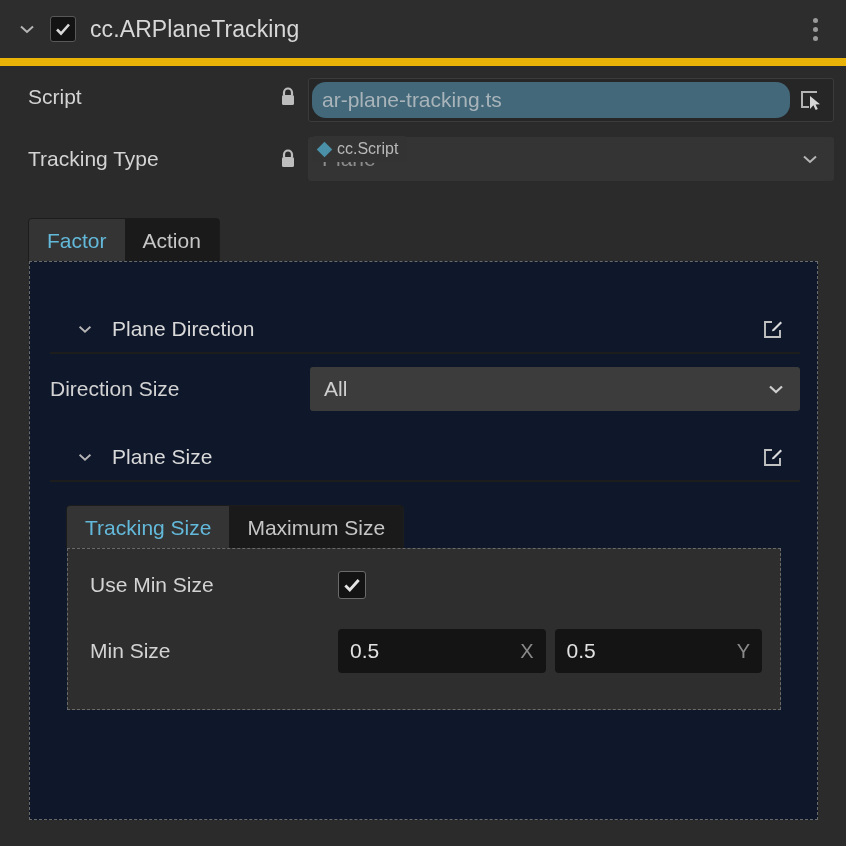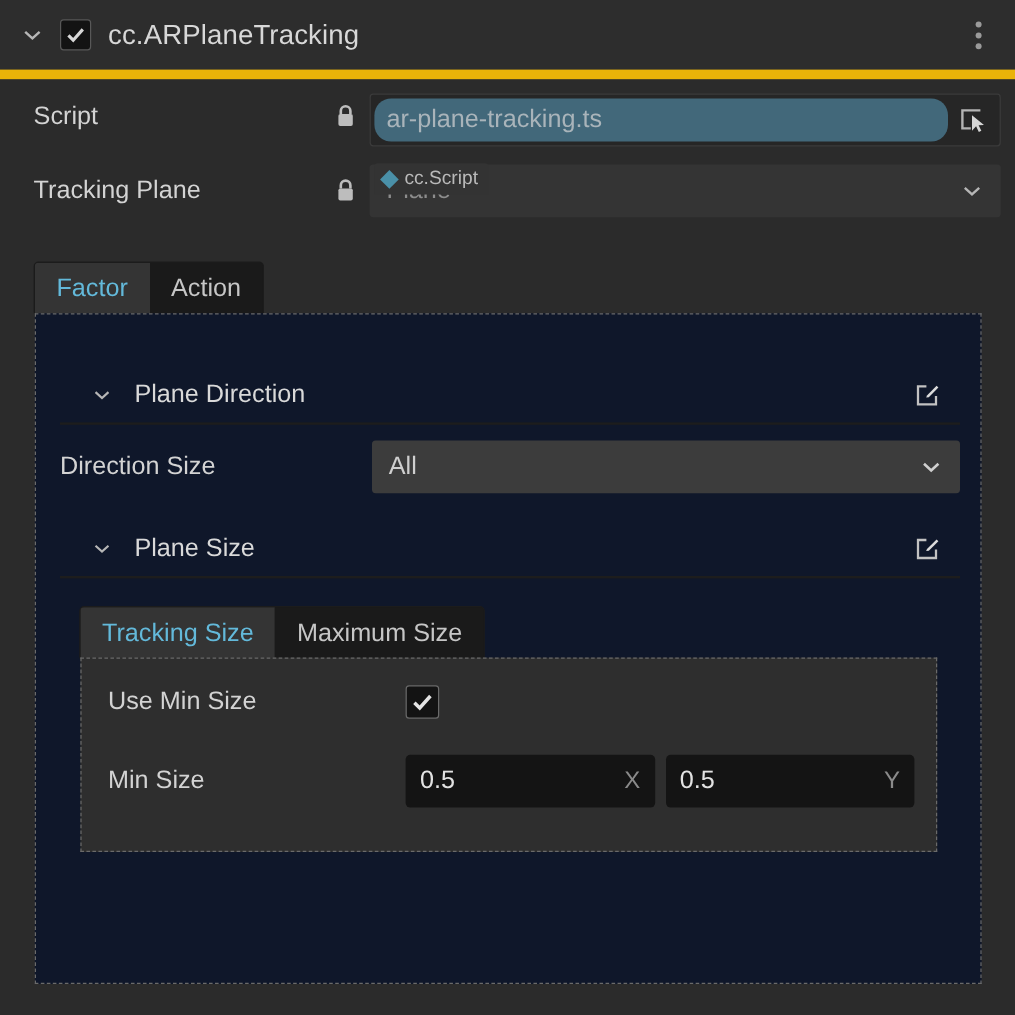--- a/index.html
+++ b/index.html
@@ -339,21 +339,21 @@
       <span class="script-pick">
         <svg width="26" height="26" viewBox="0 0 26 26">
           <path d="M20 5 H5 V20 H12" fill="none" stroke="#b4b4b4" stroke-width="2"></path>
           <path d="M13 9 L13 22 L16.4 18.3 L18.7 23 L20.8 22 L18.5 17.4 L23 17.2 Z" fill="#d6d6d6"></path>
         </svg>
       </span>
     </div>
   </div>
 
   <div class="prow" style="height:62px;">
-    <span class="plabel" style="width:250px;">Tracking Plane</span>
+    <span class="plabel" style="width:250px;">Tracking Type</span>
     <span class="lock">
       <svg width="18" height="22" viewBox="0 0 18 22">
         <path d="M5 9 V6.5 A4 4 0 0 1 13 6.5 V9" fill="none" stroke="#bdbdbd" stroke-width="2.2"></path>
         <rect x="3" y="9" width="12" height="10" rx="1.6" fill="#bdbdbd"></rect>
       </svg>
     </span>
     <div class="select disabled" style="position:absolute; left:308px; width:526px;">
       <span>Plane</span>
       <span class="caret">
         <svg width="20" height="20" viewBox="0 0 20 20">

